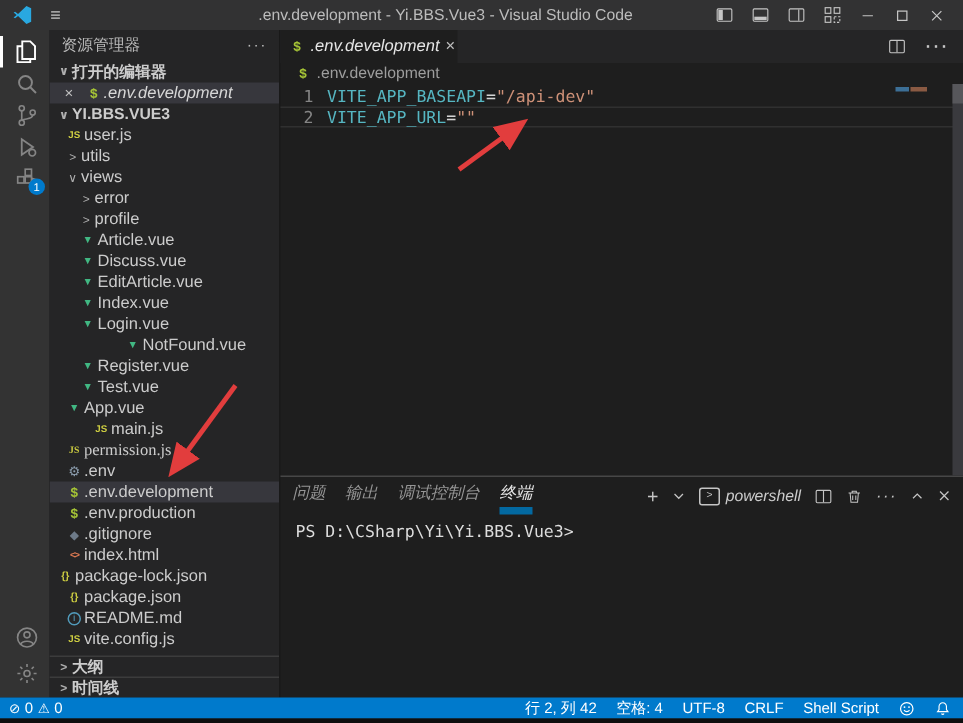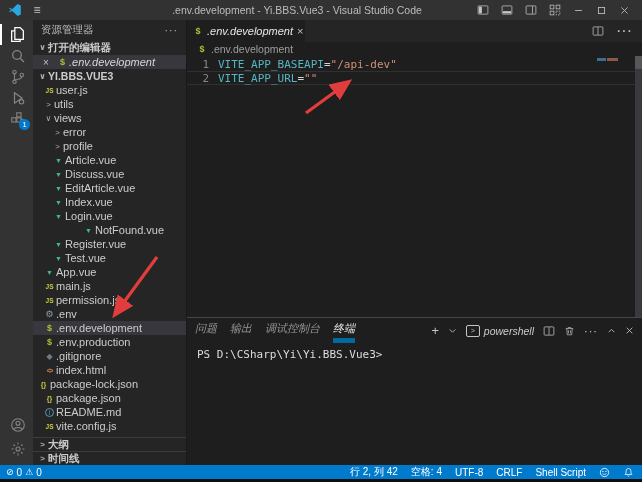--- a/index.html
+++ b/index.html
@@ -280,25 +280,25 @@
             <span>Register.vue</span>
           </div>
           <div class="row" style="padding-left: 19px;">
             <span class="fi icon-vue">▼</span>
             <span>Test.vue</span>
           </div>
           <div class="row" style="padding-left: 10px;">
             <span class="fi icon-vue">▼</span>
             <span>App.vue</span>
           </div>
-          <div class="row" style="padding-left: 10px;">
+          <div class="row" style="padding-left: 28px;">
             <span class="fi icon-js">JS</span>
             <span>main.js</span>
           </div>
-          <div class="row" style="padding-left: 10px;">
+          <div class="row" style="padding-left: 10px; font-family: Liberation Serif, serif;">
             <span class="fi icon-js">JS</span>
             <span>permission.js</span>
           </div>
           <div class="row" style="padding-left: 10px;">
             <span class="fi icon-gear">⚙</span>
             <span>.env</span>
           </div>
           <div class="row selected" style="padding-left: 10px;">
             <span class="fi icon-env">$</span>
             <span>.env.development</span>

